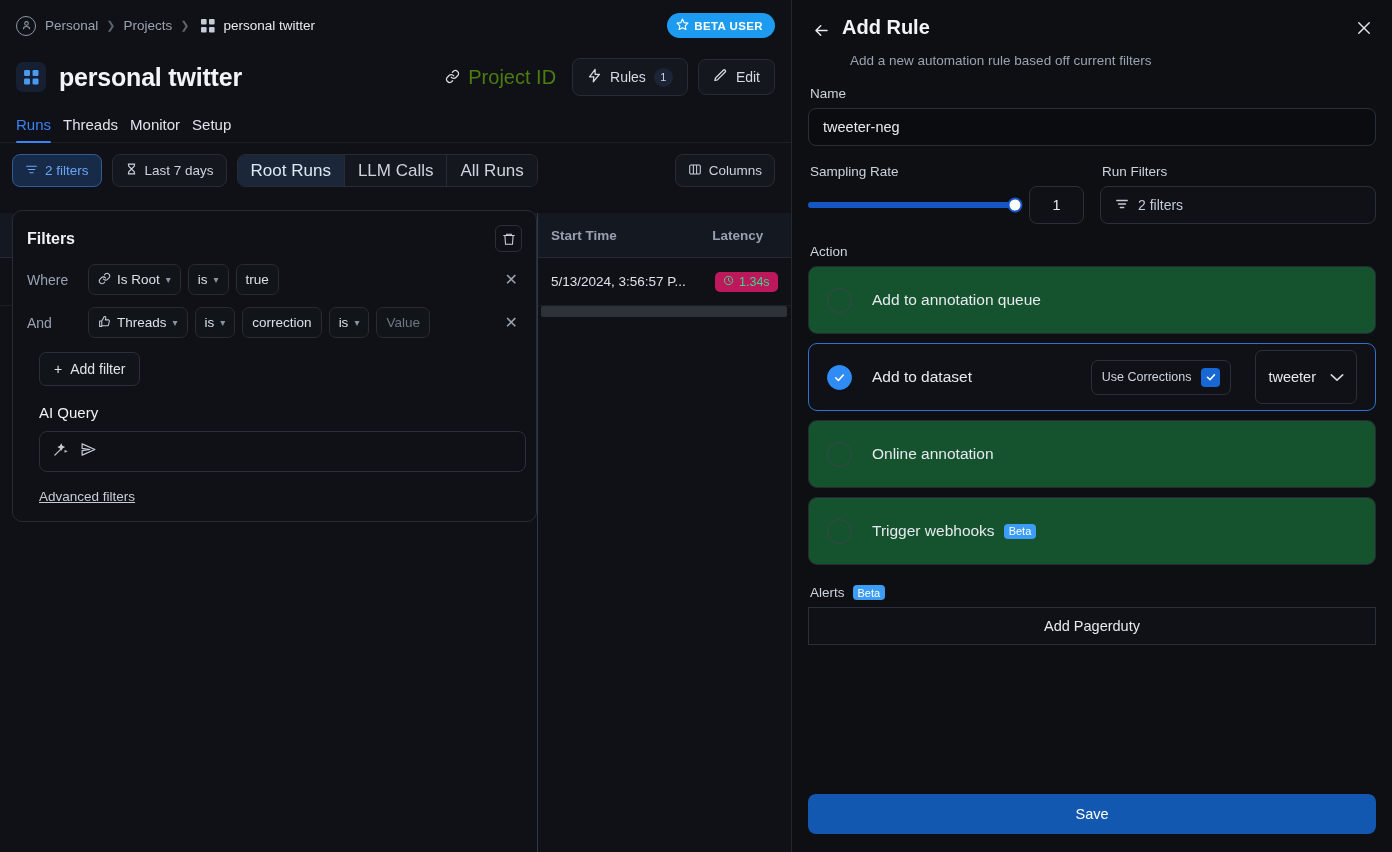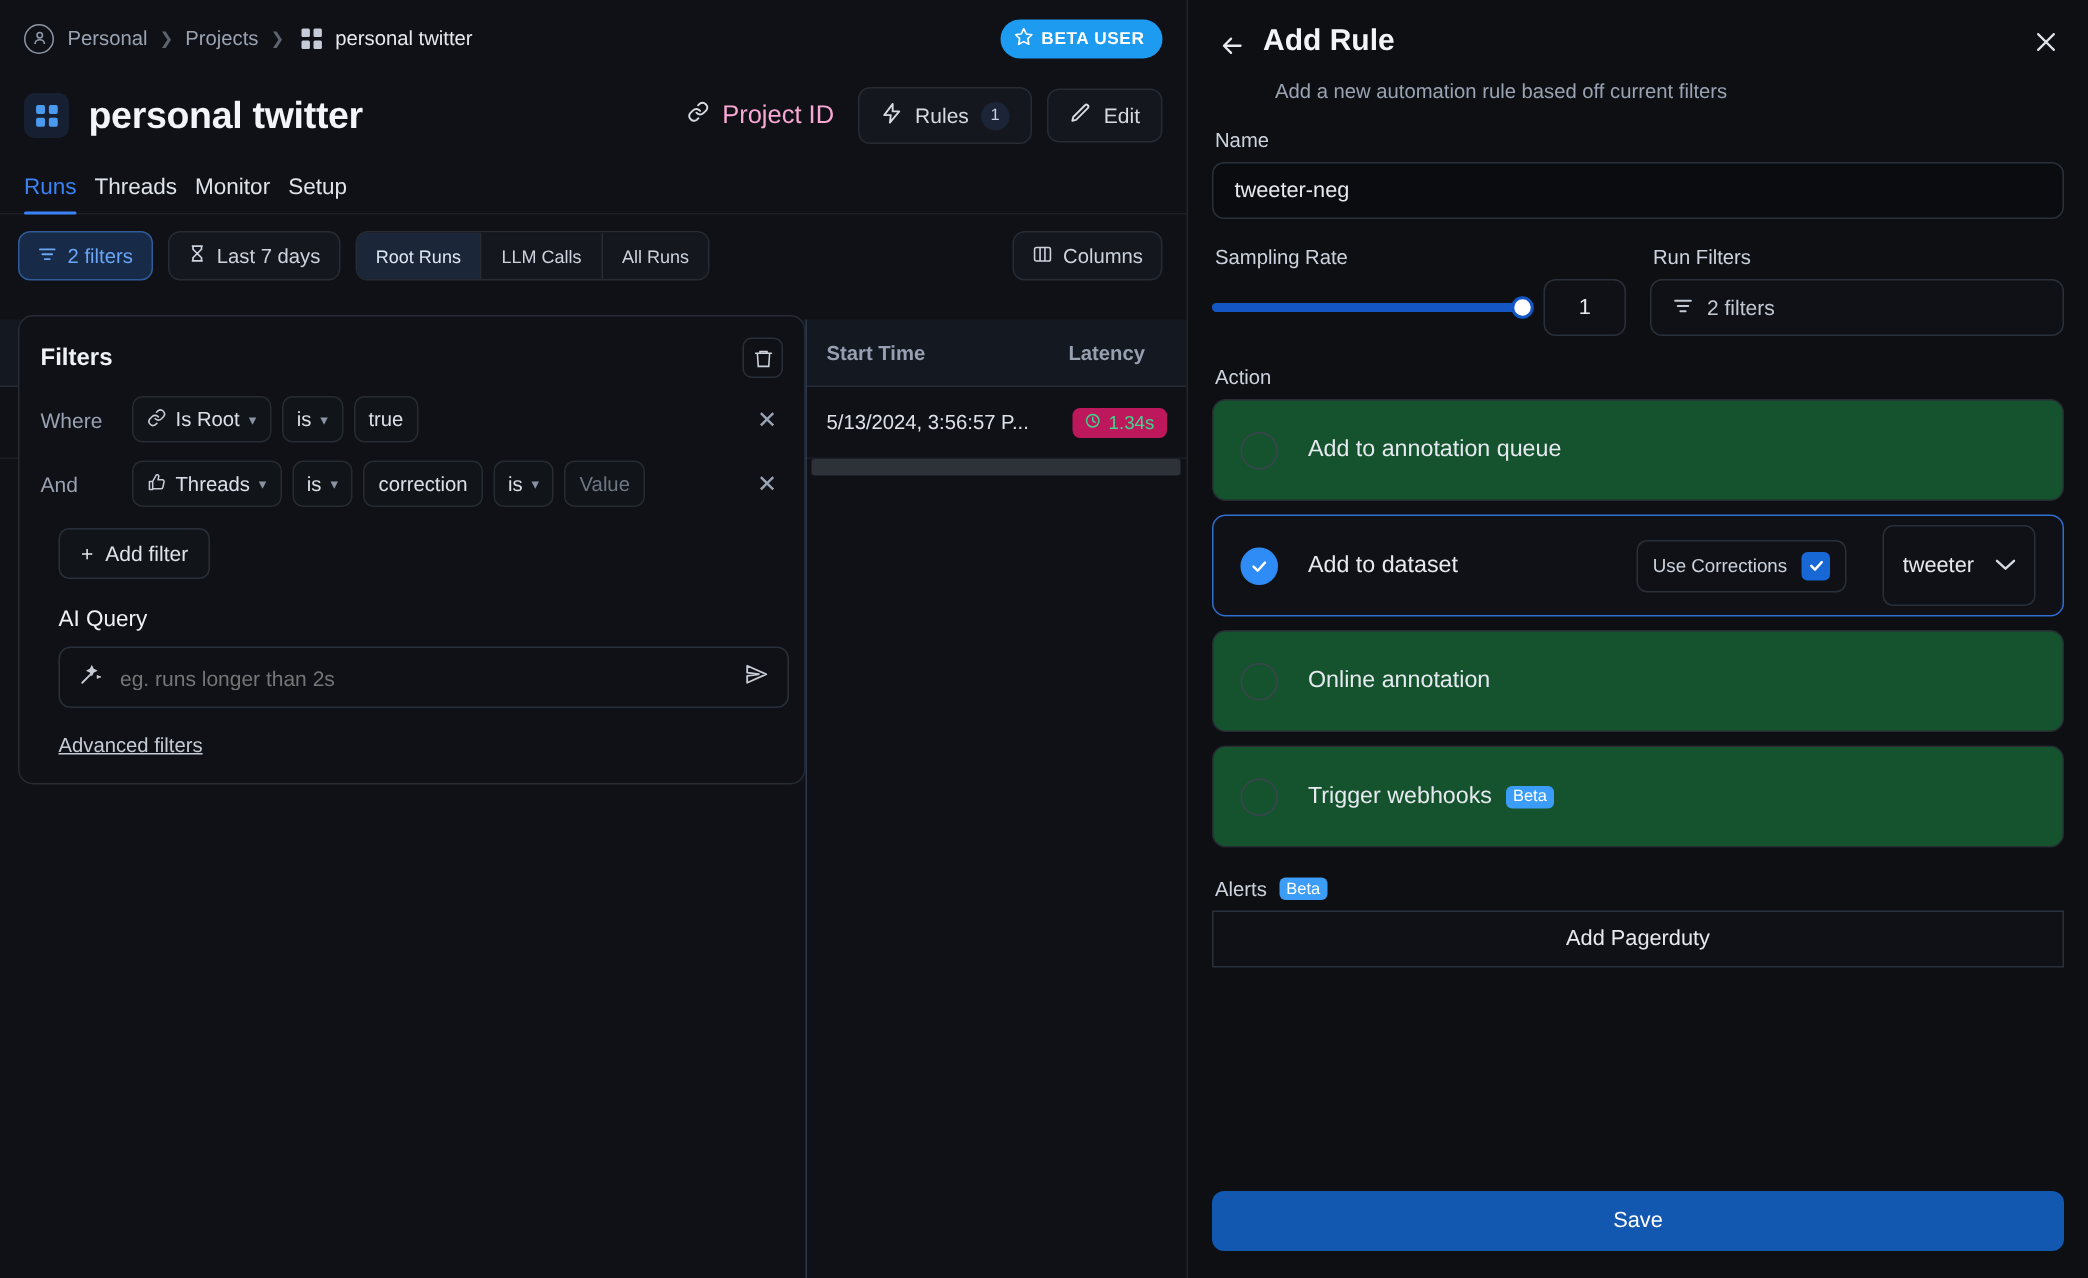--- a/index.html
+++ b/index.html
@@ -34,22 +34,22 @@
   }
 
   .proj-header { display: flex; align-items: center; height: 52px; padding: 0 16px; }
   .proj-icon-box {
     width: 30px; height: 30px; border-radius: 7px; background: #172033;
     display: flex; align-items: center; justify-content: center; margin-right: 13px;
   }
   .proj-title { font-size: 25px; font-weight: 700; letter-spacing: -0.2px; color: #f2f4f8; }
   .hdr-actions { margin-left: auto; display: flex; align-items: center; gap: 10px; }
   .hdr-plain {
-    display: flex; align-items: center; gap: 8px; font-size: 17px;
-    color: #f9a8d4; padding: 7px 6px; cursor: pointer; background: none; border: none;
+    display: flex; align-items: center; gap: 8px; font-size: 20px;
+    color: #4d7c0f; padding: 7px 6px; cursor: pointer; background: none; border: none;
   }
   .hdr-btn {
     display: flex; align-items: center; gap: 8px; font-size: 14px; color: #d6dae2;
     background: #14171d; border: 1px solid #262b34; border-radius: 8px;
     padding: 8px 14px; cursor: pointer;
   }
   .rules-count {
     background: #1b2537; color: #c8d2e4; border-radius: 50%;
     width: 19px; height: 19px; font-size: 11px; display: flex;
     align-items: center; justify-content: center;
@@ -66,21 +66,21 @@
 
   .filter-bar { display: flex; align-items: center; gap: 10px; padding: 11px 16px 0 12px; }
   .chip {
     display: flex; align-items: center; gap: 7px; font-size: 13.5px; color: #ccd3de;
     background: #14171d; border: 1px solid #262b34; border-radius: 8px;
     padding: 7px 12px; cursor: pointer; height: 33px;
   }
   .chip.active { background: #172a47; border-color: #2f5b96; color: #6aa6f5; }
   .seg { display: flex; border: 1px solid #262b34; border-radius: 8px; overflow: hidden; height: 33px; }
   .seg-item {
-    font-size: 12px; color: #ccd3de; padding: 0 13px; display: flex; align-items: center;
+    font-size: 17px; color: #ccd3de; padding: 0 13px; display: flex; align-items: center;
     background: #14171d; cursor: pointer; border-right: 1px solid #262b34;
   }
   .seg-item:last-child { border-right: none; }
   .seg-item.active { background: #1b2739; color: #dfe7f3; }
   .columns-btn { margin-left: auto; }
 
   
   .table-wrap { position: absolute; left: 0; top: 213px; right: 0; bottom: 0; }
   .tbl-head {
     display: flex; height: 45px; align-items: center; background: #141821;
@@ -434,21 +434,20 @@
 
       <div class="aiq-title">AI Query</div>
       <div class="aiq-box">
         <span>
           <svg width="17" height="17" viewBox="0 0 24 24" fill="none" stroke="#c6ccd6" stroke-width="1.7" stroke-linecap="round">
             <path d="M4 20L14 10"></path>
               <path d="M13 5l1.2 2.4L16.6 8.6l-2.4 1.2L13 12.2l-1.2-2.4L9.4 8.6 11.8 7.4z" fill="#c6ccd6"></path>
             <path d="M18.5 13.5v2M20.8 14.5h-2"></path>
           </svg>
         </span>
-        <input class="aiq-input" placeholder="eg. runs longer than 2s" style="">
         <span>
           <svg width="17" height="17" viewBox="0 0 24 24" fill="none" stroke="#c6ccd6" stroke-width="1.7" stroke-linejoin="round">
             <polygon points="3,20 21,12 3,4 3,10.5 14,12 3,13.5"></polygon>
           </svg>
         </span>
       </div>
       <div class="adv-link">Advanced filters</div>
     </div>
   </div>
 

